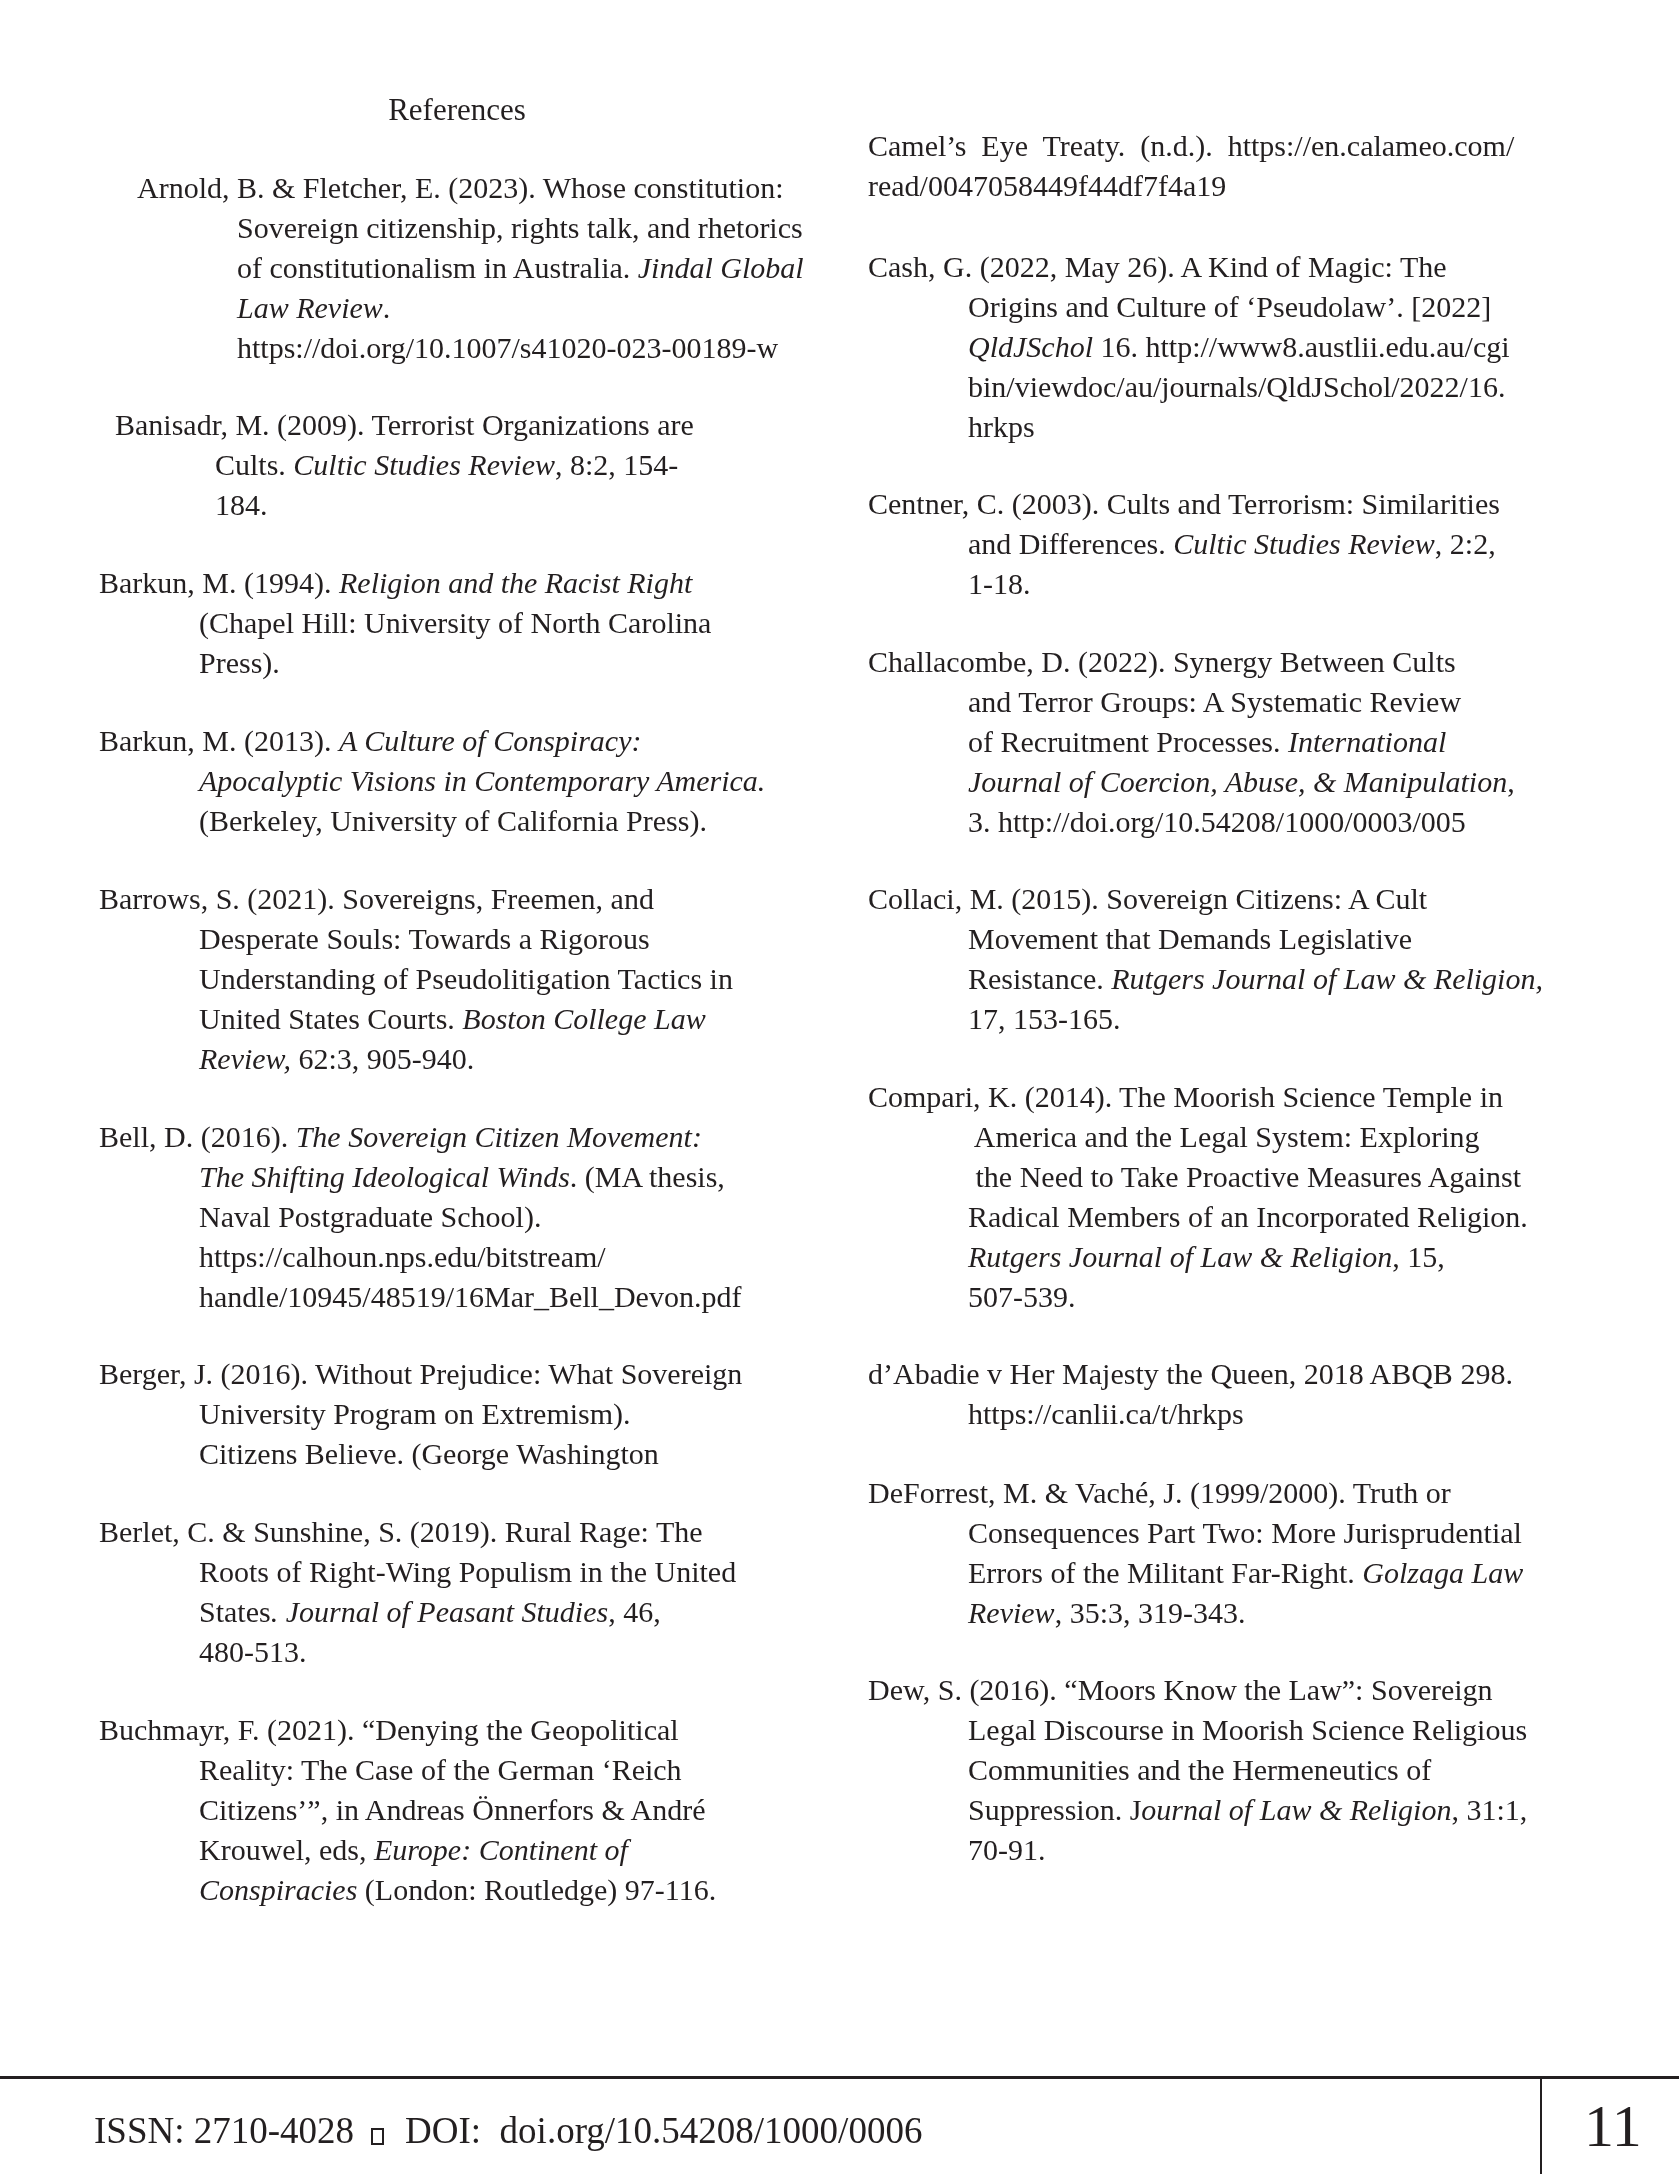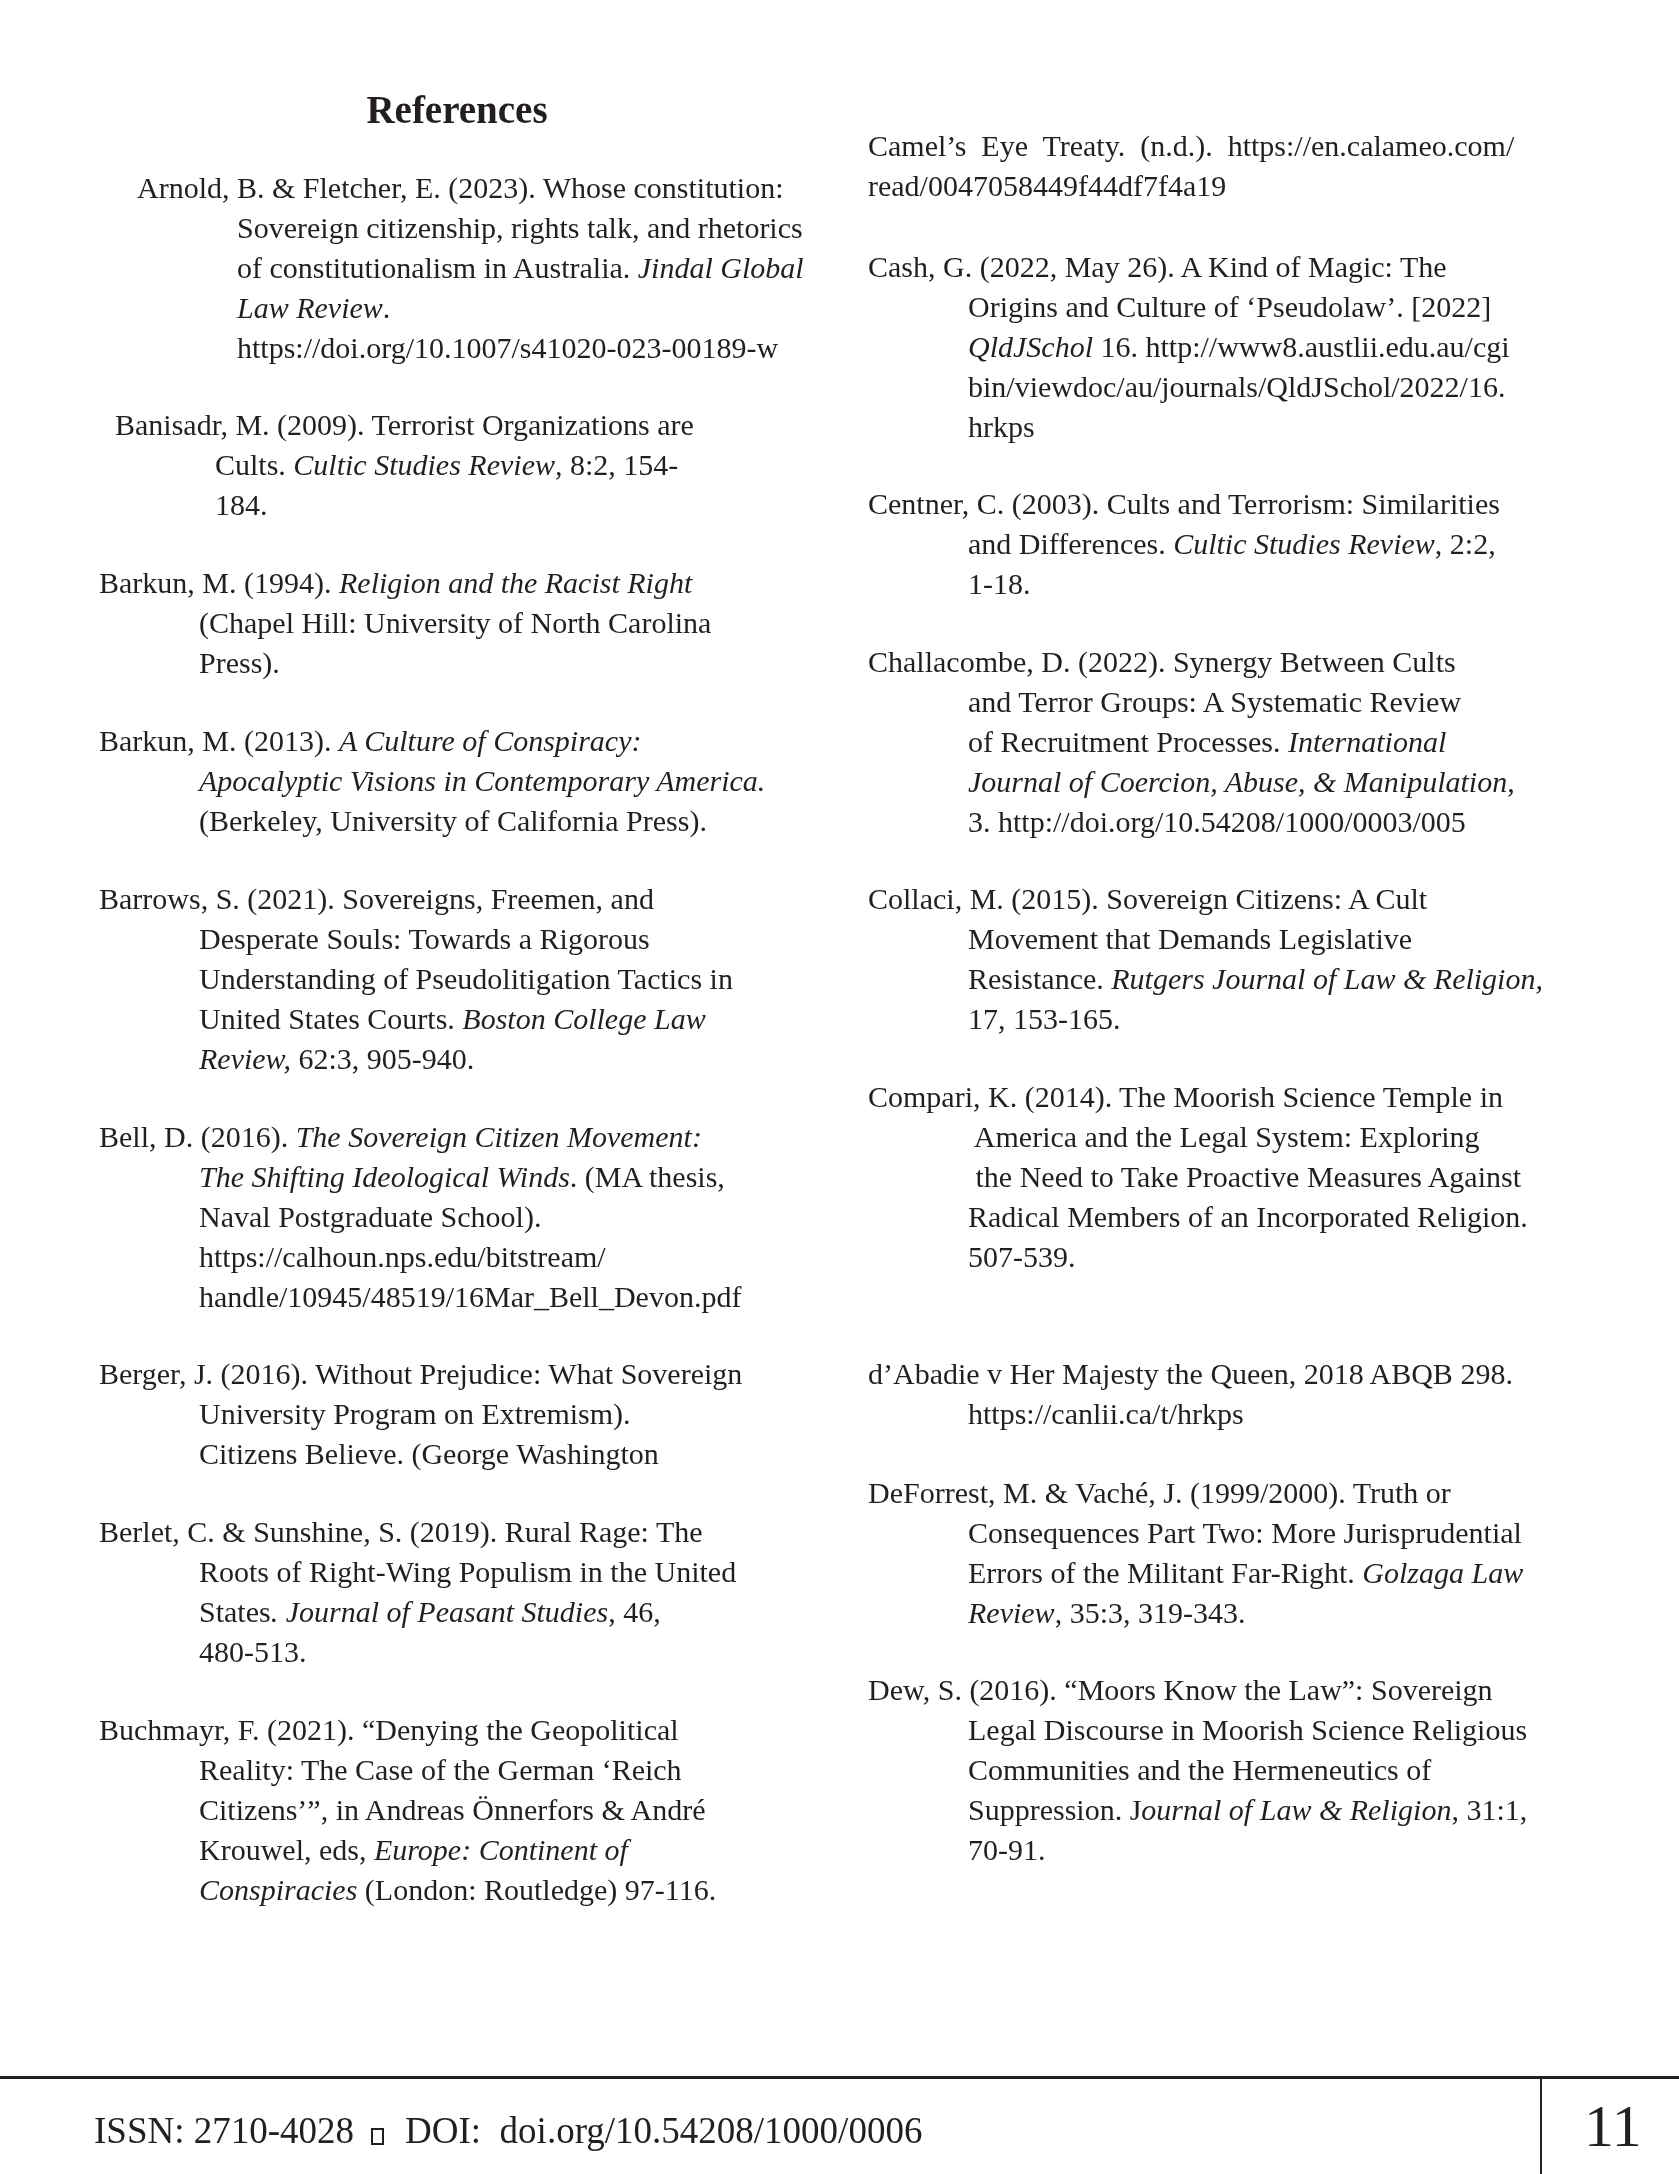--- a/index.html
+++ b/index.html
@@ -1,19 +1,19 @@
 <!DOCTYPE html>
 <html style="font-size:15px"><head>
 <meta charset="utf-8">
 <style>
   html, body { margin: 0; padding: 0; background: #ffffff; }
   body { width: 1680px; height: 2174px; position: relative; overflow: hidden;
          font-family: "Liberation Serif", "DejaVu Serif", serif; color: #231f20; }
   .heading { position: absolute; top: 91px; left: 99px; width: 716px; text-align: center;
-             font-weight: bold; font-size: 39px; line-height: 38px; }
+             font-weight: normal; font-size: 31px; line-height: 38px; }
   .ref { position: absolute; font-size: 30px; line-height: 40px; width: 716px; }
   .ref .line { display: block; white-space: pre; }
   .ref .line.indent { padding-left: 100px; }
   .ref em { font-style: italic; }
   .footer-rule { position: absolute; left: 0; top: 2076px; width: 1680px; height: 2.8px; background: #231f20; }
   .footer-divider { position: absolute; left: 1540px; top: 2076px; width: 1.9px; height: 98px; background: #231f20; }
   .footer-text { position: absolute; left: 94px; top: 2112px; font-size: 37px; line-height: 38px; white-space: pre; }
   .footer-box { display: inline-block; width: 13px; height: 17px; border: 2.4px solid #231f20; vertical-align: -1.9px; margin: 0 21px 0 17px; box-sizing: border-box; }
   .page-num { position: absolute; left: 1584px; top: 2092px; font-size: 60px; line-height: 68px; }
 </style>
@@ -106,20 +106,21 @@
       <span class="line"><span>Collaci, M. (2015). Sovereign Citizens: A Cult</span></span>
       <span class="line indent"><span>Movement that Demands Legislative</span></span>
       <span class="line indent"><span>Resistance. </span><em>Rutgers Journal of Law &amp; Religion,</em></span>
       <span class="line indent"><span>17, 153-165.</span></span>
     </div>
     <div class="ref" style="left: 868px; top: 1077px;">
       <span class="line"><span>Compari, K. (2014). The Moorish Science Temple in</span></span>
       <span class="line indent"><span> America and the Legal System: Exploring</span></span>
       <span class="line indent"><span> the Need to Take Proactive Measures Against</span></span>
       <span class="line indent"><span>Radical Members of an Incorporated Religion.</span></span>
+      <span class="line indent"><em>Rutgers Journal of Law &amp; Religion</em><span>, 15,</span></span>
       <span class="line indent"><span>507-539.</span></span>
     </div>
     <div class="ref" style="left: 868px; top: 1354px;">
       <span class="line"><span>d’Abadie v Her Majesty the Queen, 2018 ABQB 298.</span></span>
       <span class="line indent"><span>https://canlii.ca/t/hrkps</span></span>
     </div>
     <div class="ref" style="left: 868px; top: 1473px;">
       <span class="line"><span>DeForrest, M. &amp; Vaché, J. (1999/2000). Truth or</span></span>
       <span class="line indent"><span>Consequences Part Two: More Jurisprudential</span></span>
       <span class="line indent"><span>Errors of the Militant Far-Right. </span><em>Golzaga Law</em></span>

